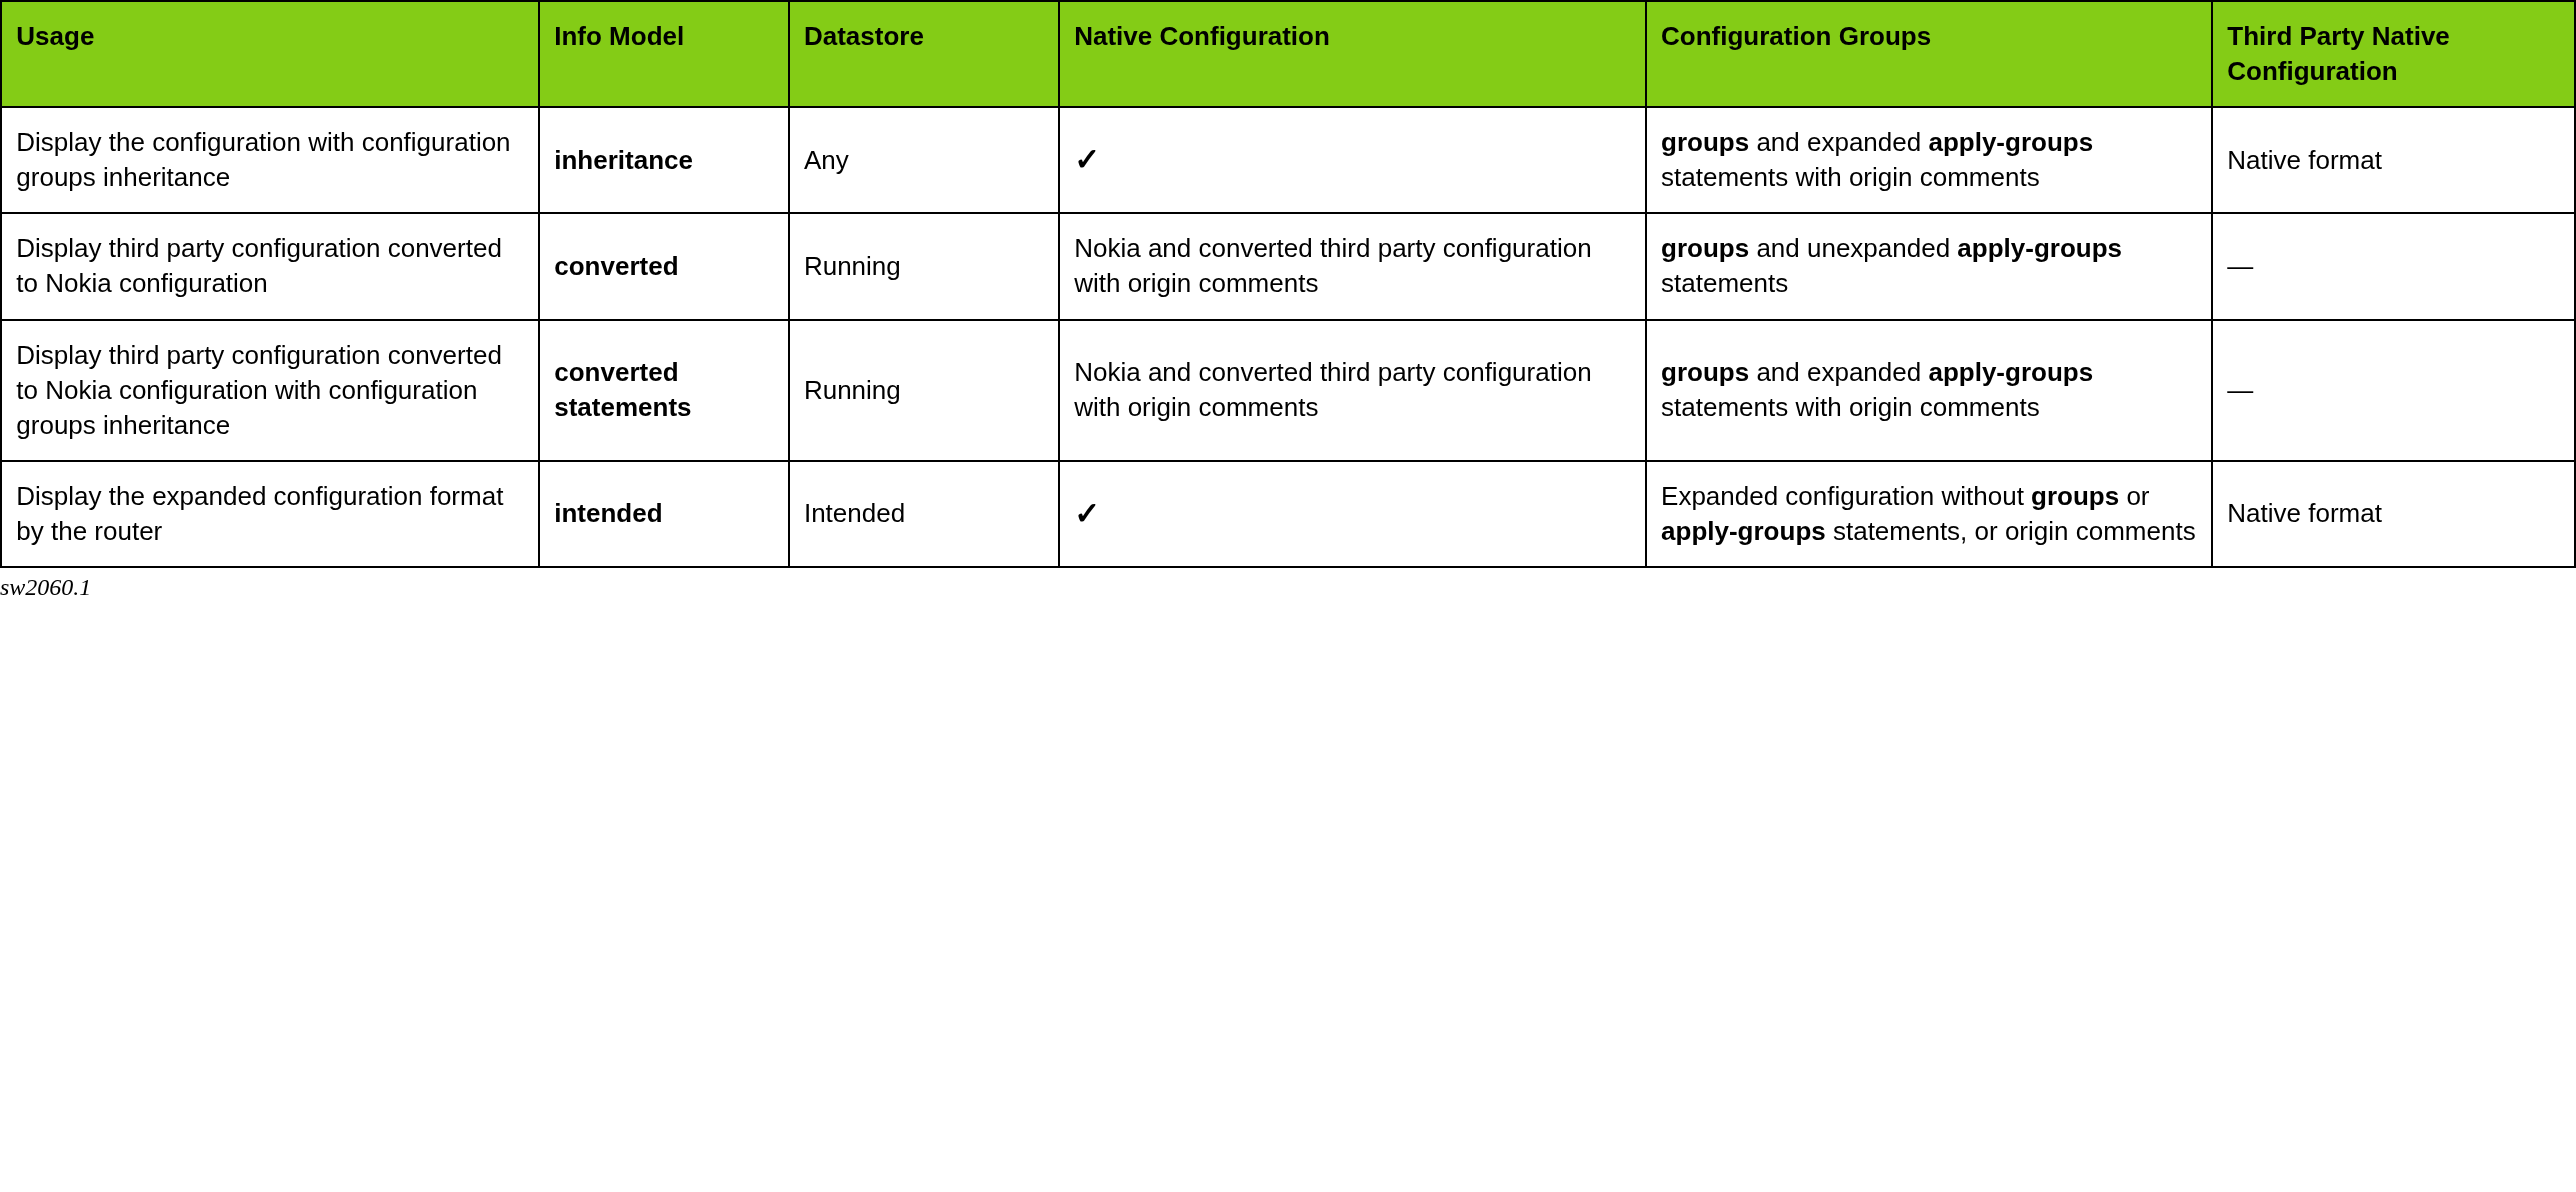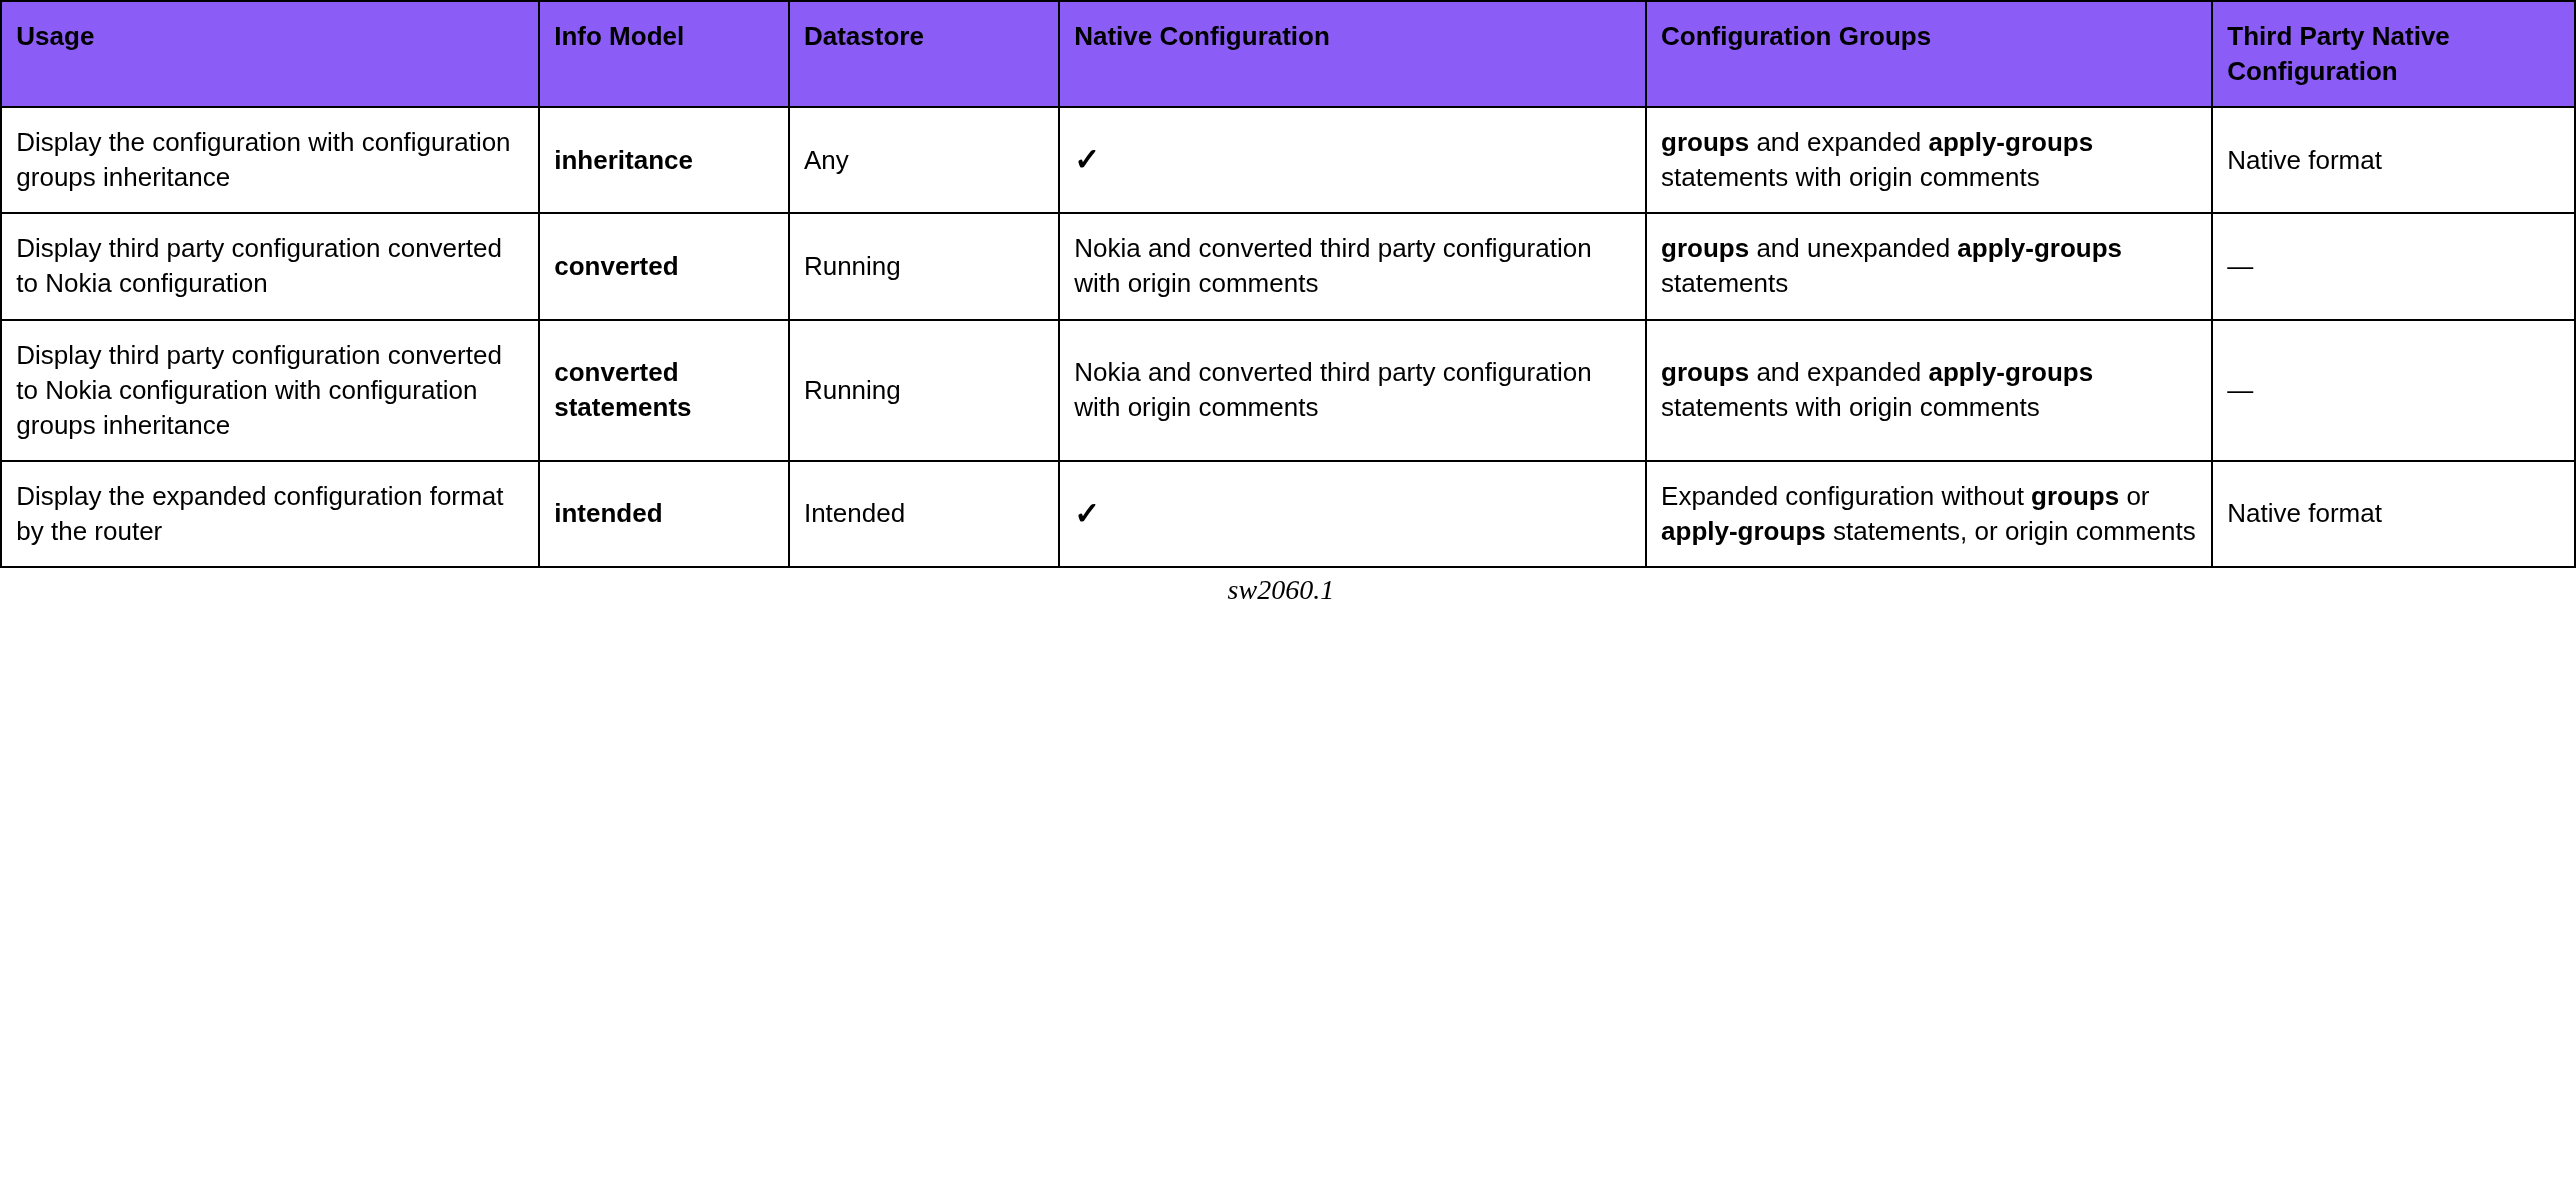--- a/index.html
+++ b/index.html
@@ -22,42 +22,42 @@
     }
     th, td {
       border: 2.9px solid #000;
       padding: 17px 14.3px;
       text-align: left;
       vertical-align: middle;
       font-size: 26px;
       line-height: 1.35;
     }
     th {
-      background-color: #8b5cf6;
+      background-color: #84cc16;
       font-weight: bold;
       vertical-align: top;
     }
     .col-usage { width: 20.9%; }
     .col-info { width: 9.7%; }
     .col-datastore { width: 10.5%; }
     .col-nokia { width: 22.8%; }
     .col-config-groups { width: 22.0%; }
     .col-third-party { width: 14.1%; }
     .bold {
       font-weight: bold;
     }
     .checkmark {
       font-size: 31px;
       font-weight: bold;
     }
     .caption {
-      text-align: center;
+      text-align: left;
       font-style: italic;
       font-family: "Times New Roman", Times, serif;
-      font-size: 28px;
+      font-size: 24px;
       padding: 5.7px 14.3px 0 0;
     }
   </style>
 </head>
 <body>
 
 <div class="table-container">
   <table>
     <colgroup>
       <col class="col-usage">

